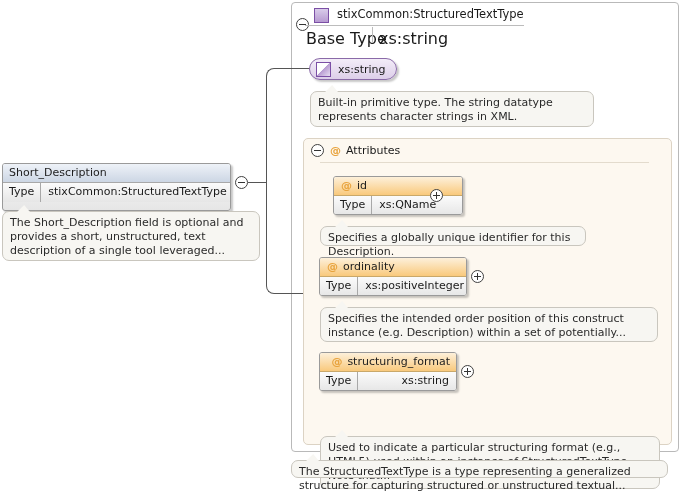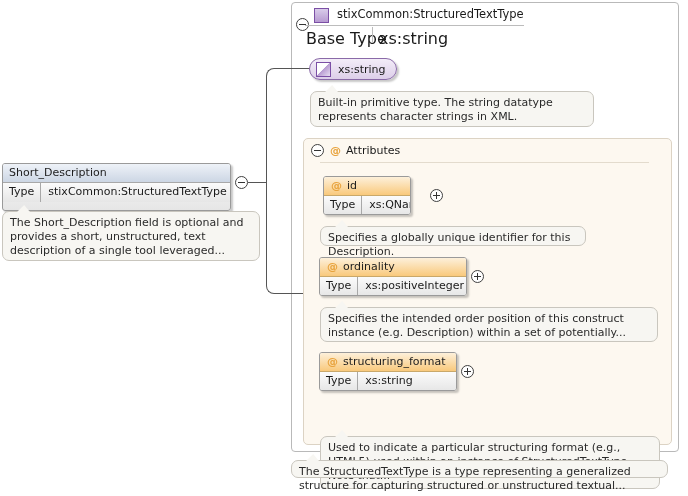--- a/index.html
+++ b/index.html
@@ -297,21 +297,21 @@
 <div class="attr-panel" style="left:303px; top:138px; width:369px; height:307px;"></div>
 
 <div class="toggle" style="left:311px; top:144px;"></div>
 
 <div class="attr-panel-head" style="left:330px; top:144px;">
   <span class="at-sign">@</span><span>Attributes</span>
 </div>
 
 <div class="attr-panel-sep" style="left:320px; top:162px; width:329px;"></div>
 
-<div class="node attribute" style="left:323px; top:176px; width:88px; height:39px;">
+<div class="node attribute" style="left:333px; top:176px; width:130px; height:39px;">
   <div class="node-head">
     <span class="at-sign">@</span><span>id</span>
   </div>
   <div class="node-row">
     <div class="cell-label">Type</div>
     <div class="cell-value">xs:QName</div>
   </div>
 </div>
 
 <div class="toggle plus" style="left:430px; top:189px;"></div>
@@ -331,21 +331,21 @@
   </div>
 </div>
 
 <div class="toggle plus" style="left:471px; top:270px;"></div>
 
 <div class="bubble" style="left:320px; top:307px; width:338px; height:35px;">
   <span class="tail"></span>
   <span>Specifies the intended order position of this construct instance (e.g. Description) within a set of potentially...</span>
 </div>
 
-<div class="node attribute" style="left:319px; top:352px; width:138px; height:39px;">
+<div class="node attribute" style="left:319px; top:352px; width:138px; height:39px;text-align:right;">
   <div class="node-head">
     <span class="at-sign">@</span><span>structuring_format</span>
   </div>
   <div class="node-row">
     <div class="cell-label">Type</div>
     <div class="cell-value">xs:string</div>
   </div>
 </div>
 
 <div class="toggle plus" style="left:461px; top:365px;"></div>

